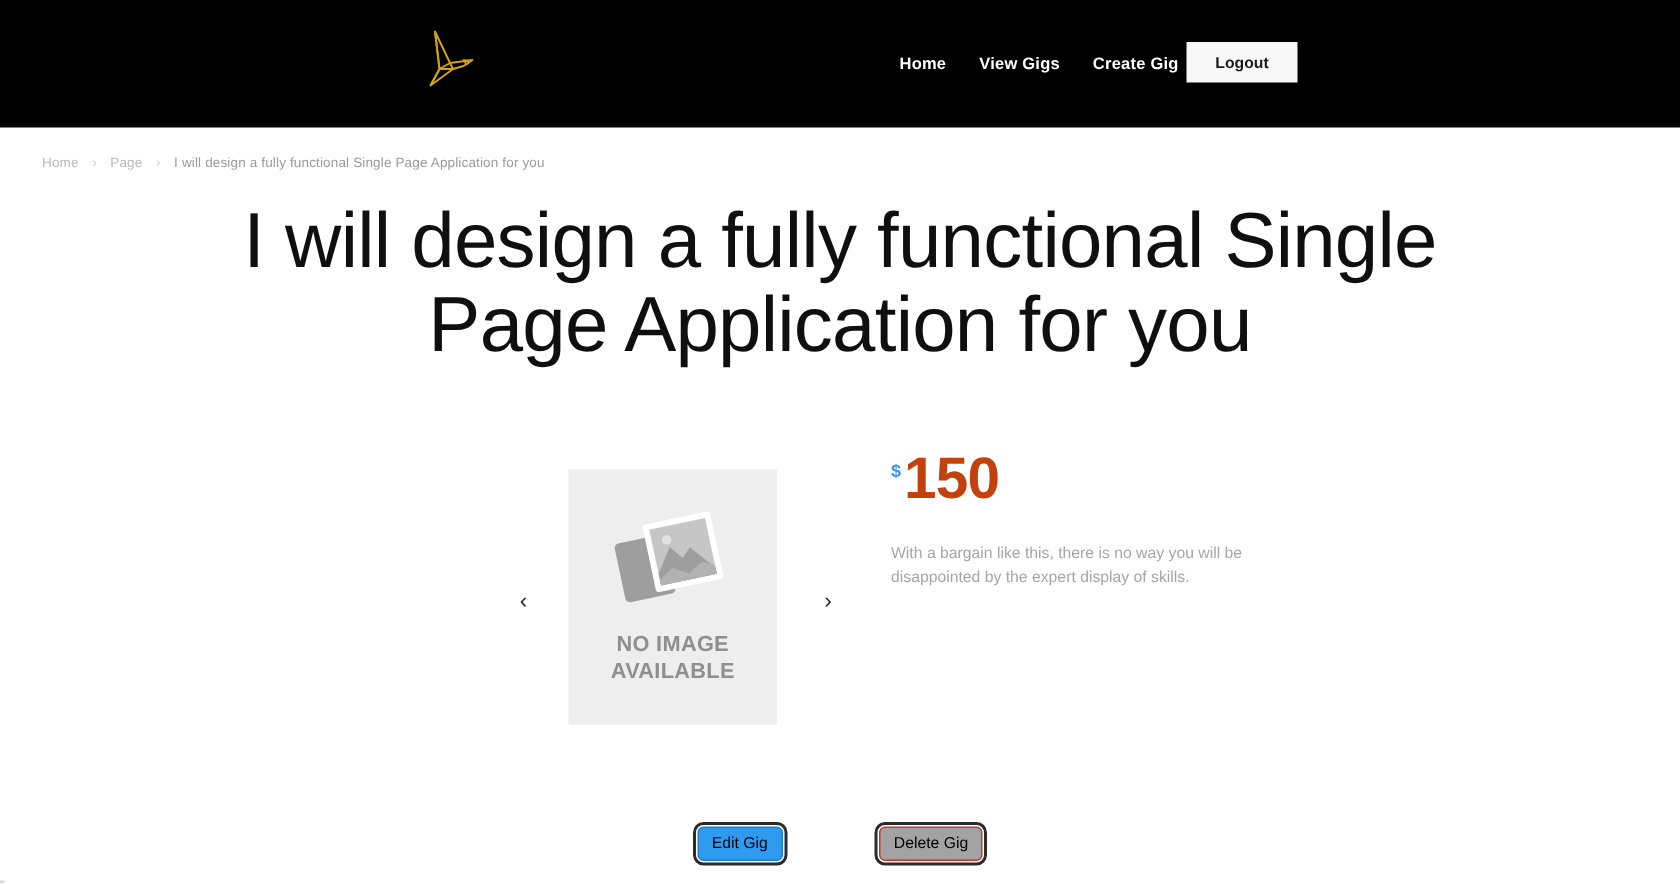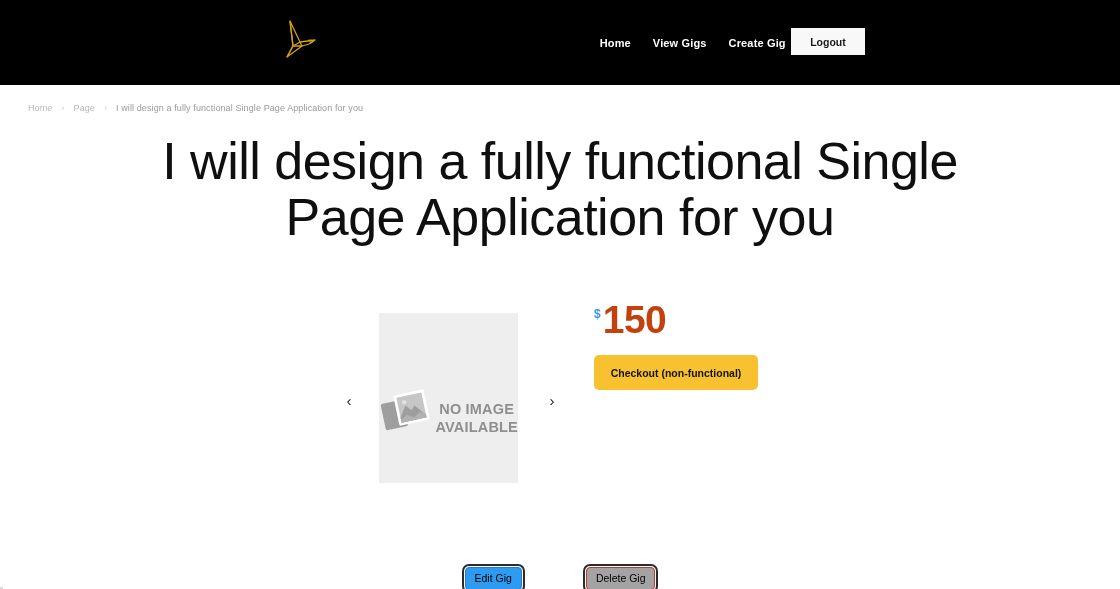--- a/index.html
+++ b/index.html
@@ -159,21 +159,21 @@
   .arrow-next { left: 213px; }
 
   .image-box {
     position: absolute;
     left: 49px;
     top: 13px;
     width: 139px;
     height: 170px;
     background: #eeeeee;
     display: flex;
-    flex-direction: row;
+    flex-direction: column;
     align-items: center;
     justify-content: flex-start;
     padding-top: 26px;
   }
   .noimg-icon { width: 84px; height: 68px; display: block; }
   .noimg-text {
     margin-top: 14px;
     text-align: center;
     color: #8f8f8f;
     font-size: 14.5px;
@@ -238,21 +238,20 @@
   
   .actions {
     position: absolute;
     left: 0;
     top: 551px;
     width: 1120px;
     display: flex;
     justify-content: center;
     align-items: center;
     gap: 64px;
-    margin-top: 16px;
   }
   .action-btn {
     font-family: "Liberation Sans", sans-serif;
     font-size: 10.5px;
     font-weight: normal;
     color: #000000;
     padding: 4px 9px;
     border-radius: 4px;
     cursor: pointer;
     outline: 2px solid #2b2b2b;
@@ -338,22 +337,22 @@
 
       <button class="arrow arrow-next">›</button>
     </div>
 
     <div class="info">
       <div class="price-row">
         <span class="price-currency">$</span>
         <span class="price-amount">150</span>
       </div>
 
-
-      <button class="checkout-btn">Checkout (non-functional)</button>
+      <p class="desc">With a bargain like this, there is no way you will be disappointed by the expert display of skills.</p>
+
     </div>
   </div>
 
   <div class="actions">
     <button class="action-btn edit-btn">Edit Gig</button>
     <button class="action-btn delete-btn">Delete Gig</button>
   </div>
 
   <div class="bottom-hairline"></div>
 </div>

